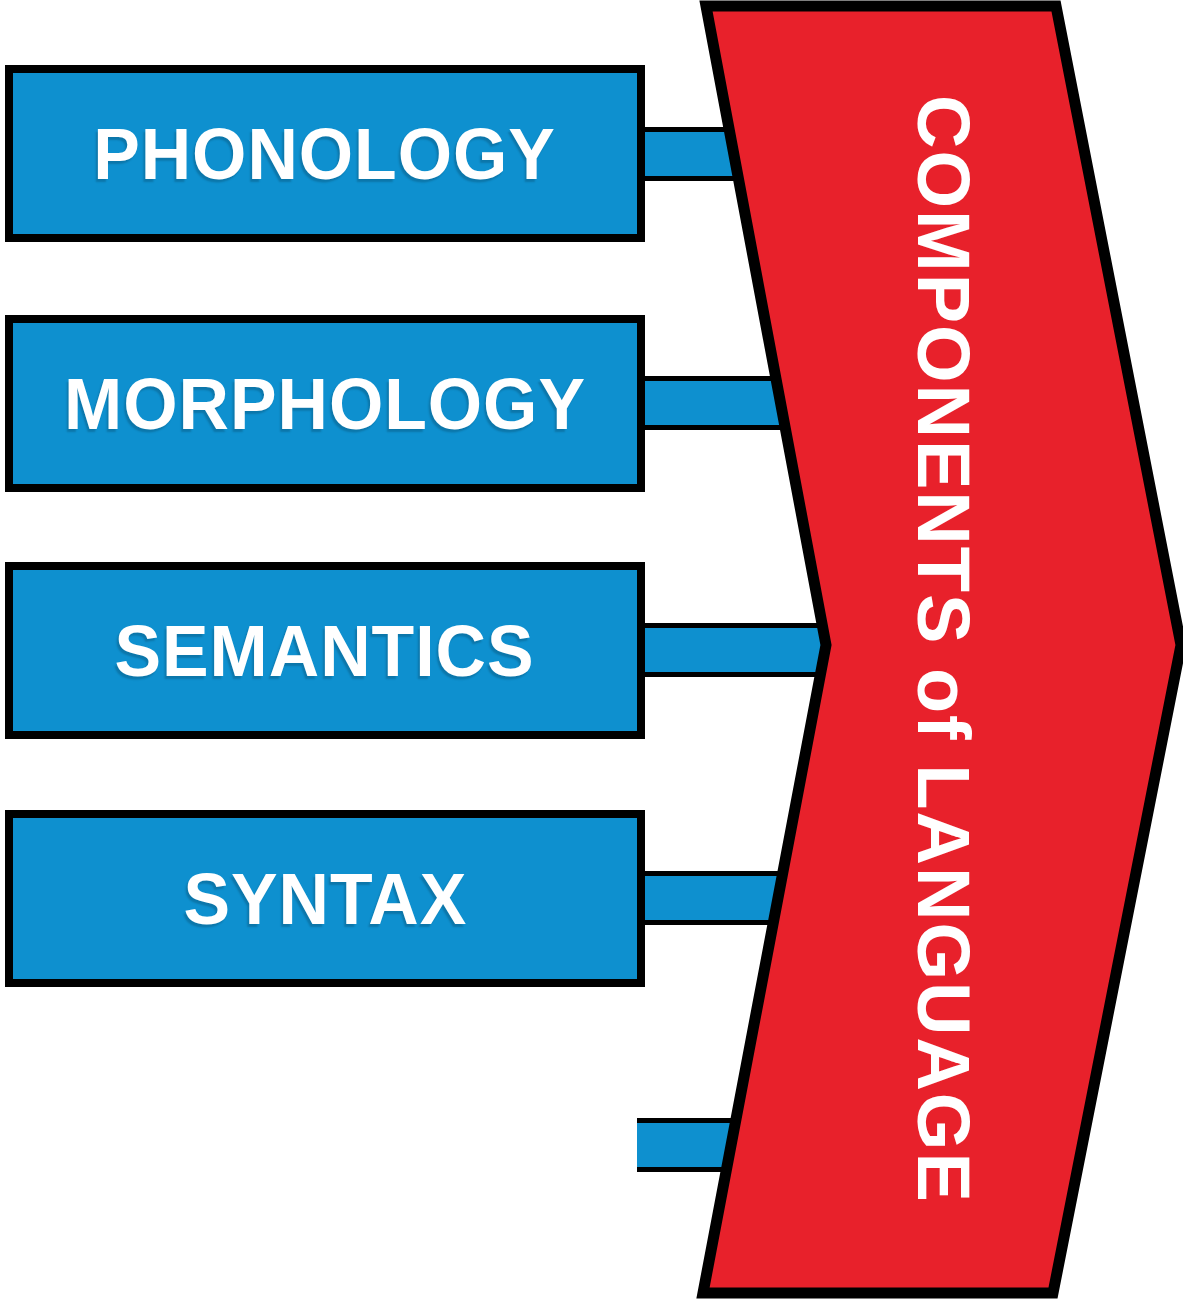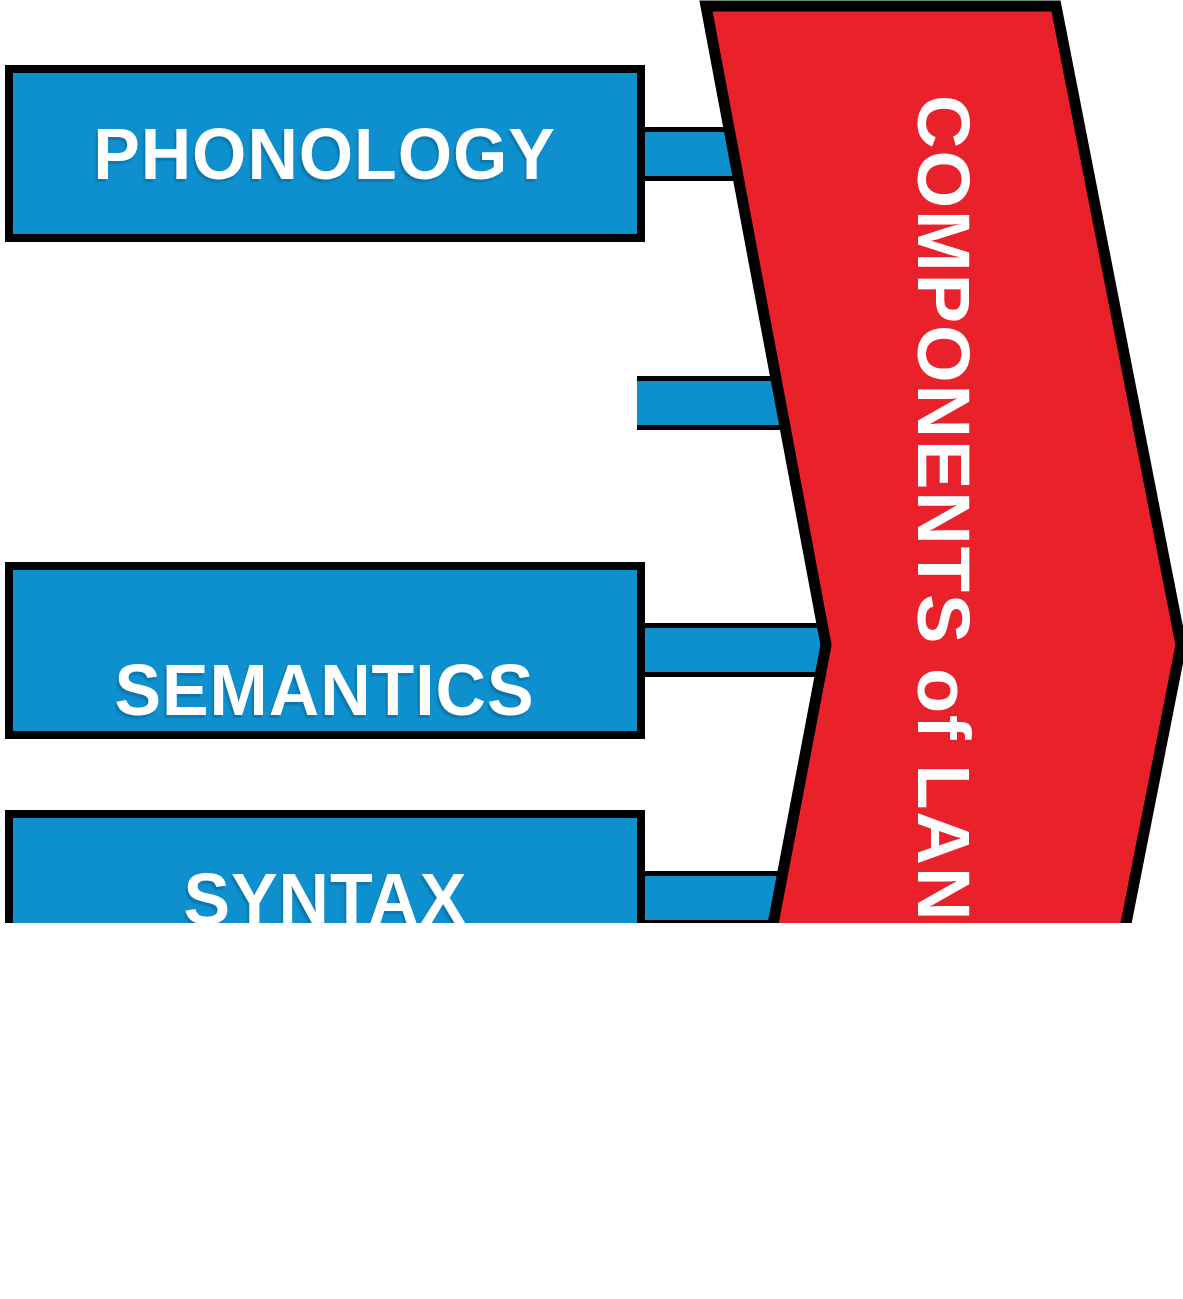--- a/index.html
+++ b/index.html
@@ -1,19 +1,19 @@
 <!DOCTYPE html>
 <html style="--box-fill: #0E90CF; --banner-fill: #E8212B; --border: #000000; --label-text: #FFFFFF;"><head>
 <meta charset="utf-8">
 <style>
   html, body { margin: 0; padding: 0; background: #ffffff; }
   .canvas {
     position: relative;
     width: 1183px;
-    height: 923px;
+    height: 1299px;
     background: #ffffff;
     overflow: hidden;
     font-family: "Liberation Sans", sans-serif;
   }
 
   
   .box {
     position: absolute;
     left: 5px;
     width: 640px;
@@ -30,21 +30,21 @@
     color: var(--label-text, #ffffff);
     font-size: 72px;
     font-weight: bold;
     letter-spacing: 1px;
     white-space: nowrap;
     transform: scaleX(0.97);
     text-shadow: -2px 3px 2px rgba(0,0,0,0.18);
   }
   .box1 { top: 65px; }
   .box2 { top: 315px; }
-  .box3 { top: 562px; align-items: flex-end; }
+  .box3 { top: 562px; }
   .box4 { top: 810px; }
   .box5 { top: 1056px; }
 
   
   .connector {
     position: absolute;
     left: 637px;
     height: 44px;
     background: var(--box-fill, #0E90CF);
     border-top: 5px solid var(--border, #000000);
@@ -97,20 +97,23 @@
 
   <div class="connector conn1"></div>
   <div class="connector conn2"></div>
   <div class="connector conn3"></div>
   <div class="connector conn4"></div>
   <div class="connector conn5"></div>
 
   <div class="box box1">
     <span class="label">PHONOLOGY</span>
   </div>
+  <div class="box box2">
+    <span class="label">MORPHOLOGY</span>
+  </div>
   <div class="box box3">
     <span class="label">SEMANTICS</span>
   </div>
   <div class="box box4">
     <span class="label">SYNTAX</span>
   </div>
 
   <svg class="banner-svg" width="1183" height="1299" viewBox="0 0 1183 1299" aria-hidden="true">
     <polygon points="706,6 1056,6 1181,645 1053,1293 703,1293 826,645"></polygon>
   </svg>

